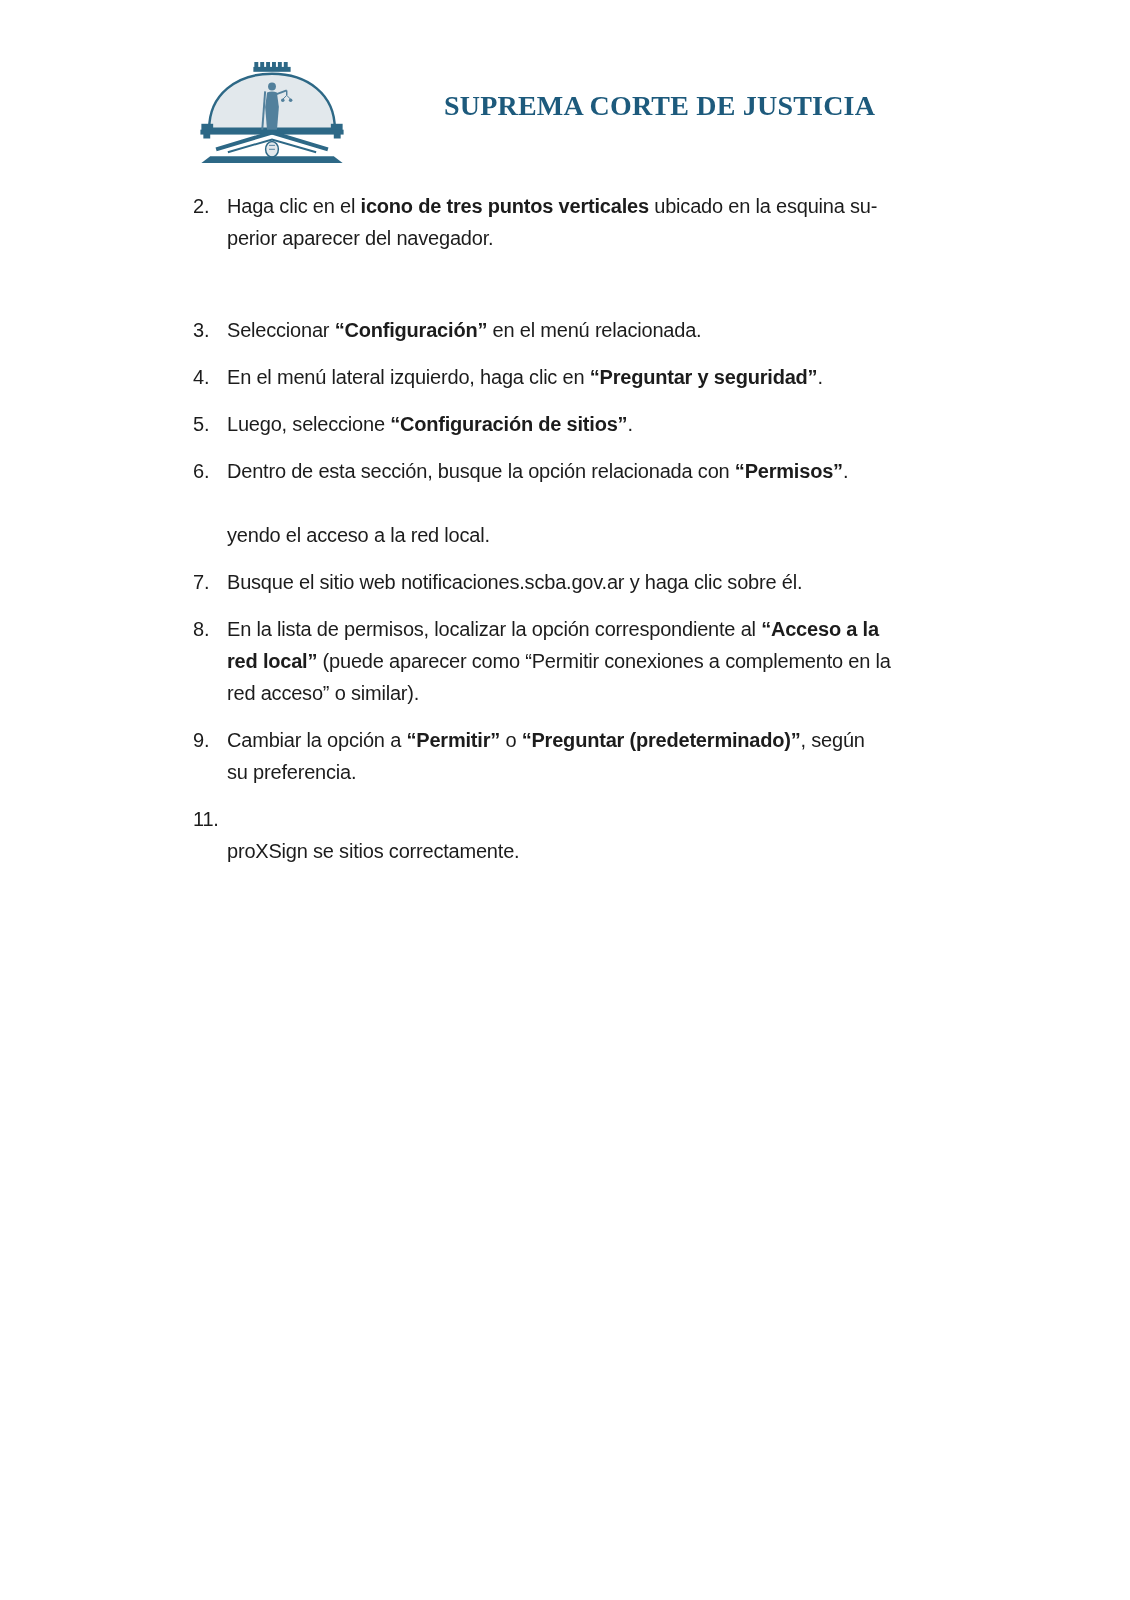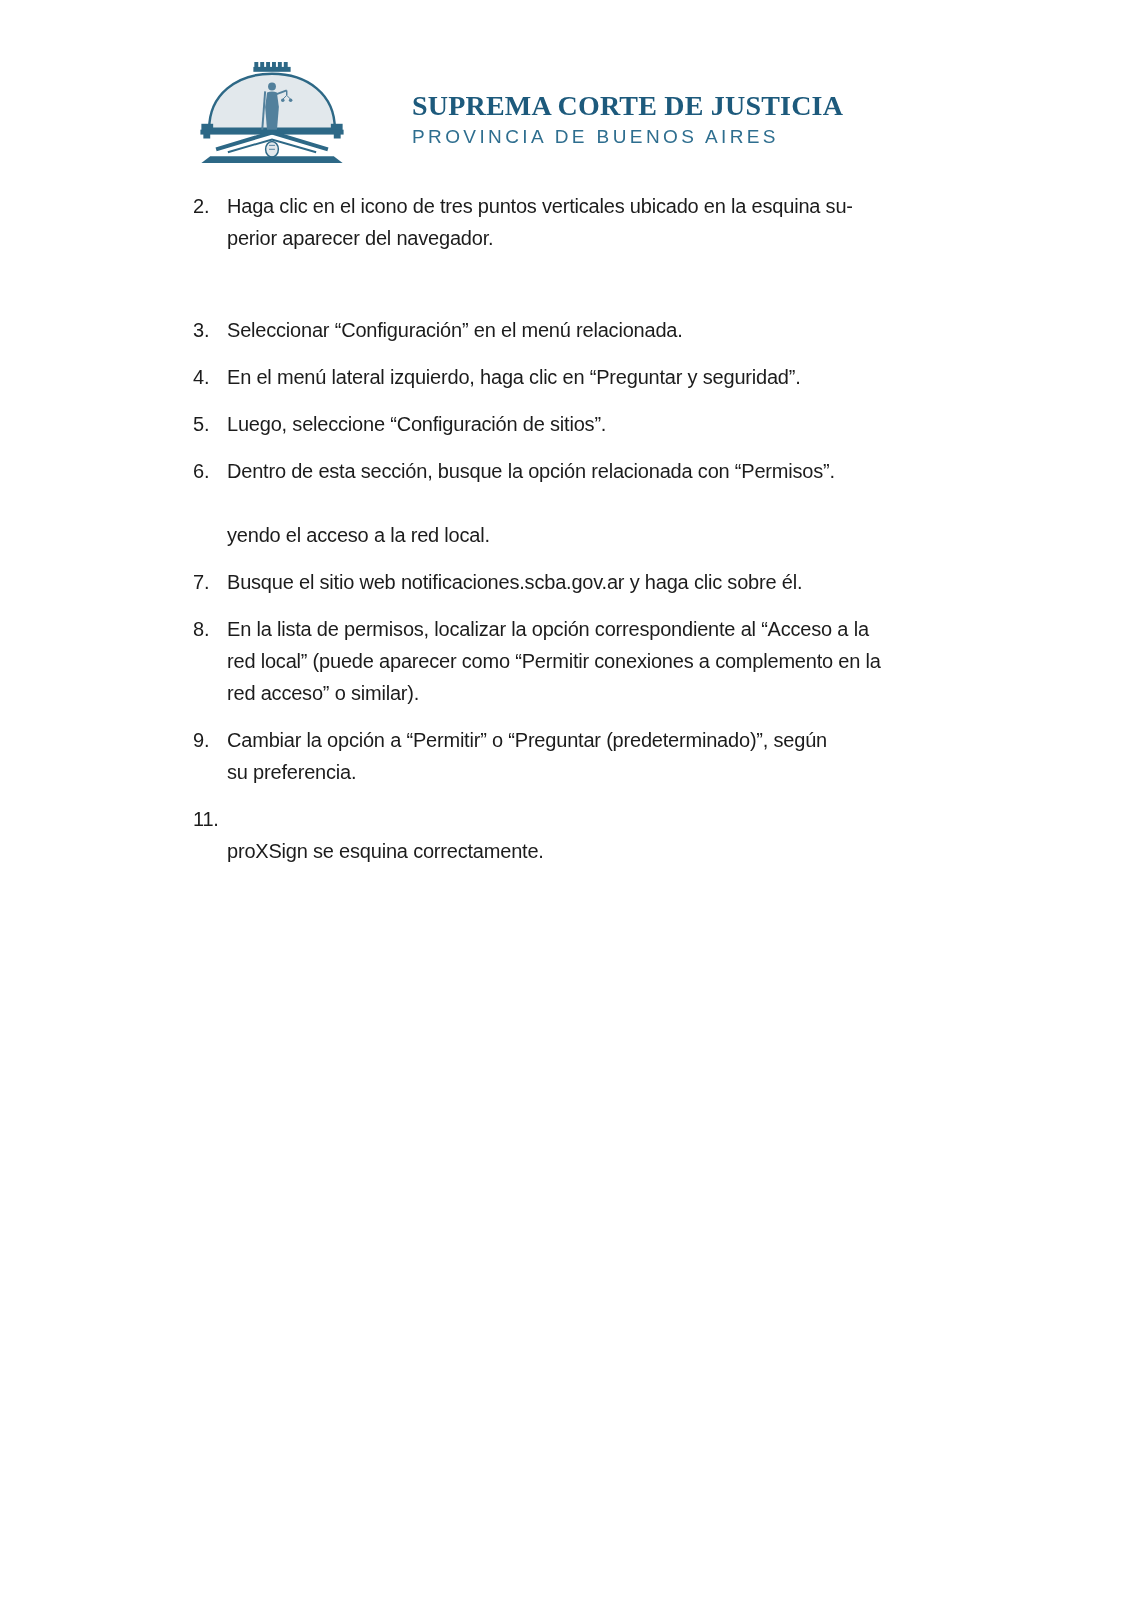--- a/index.html
+++ b/index.html
@@ -9,21 +9,21 @@
     background: #ffffff;
     font-family: "Liberation Sans", sans-serif;
     color: #1c1c1c;
     overflow: hidden;
   }
   .page { width: 1130px; height: 1600px; position: relative; background:#fff; }
 
   
   .header { display: flex; align-items: flex-start; margin: 62px 0 0 198px; }
   .logo { width: 148px; height: 102px; flex: 0 0 148px; }
-  .titles { margin-left: 66px; padding-top: 28px; }
+  .titles { margin-left: 98px; padding-top: 28px; }
   .title {
     font-family: "Liberation Serif", serif;
     font-weight: 700;
     font-size: 28px;
     letter-spacing: 0.2px;
     color: #1d5a7c;
     white-space: nowrap;
   }
   .subtitle {
     font-family: "Liberation Sans", sans-serif;
@@ -40,21 +40,21 @@
   .li {
     display: flex;
     font-size: 20px;
     line-height: 32px;
     letter-spacing: -0.2px;
     margin-bottom: 15px;
     color: #1c1c1c;
   }
   .li .num { flex: 0 0 34px; width: 34px; }
   .li .txt { flex: 1; }
-  .li .b { font-weight: 400; margin-top: 34px; }
+  .li .b { font-weight: 700; margin-top: 34px; }
   .li.extra-gap { margin-bottom: 60px; }
 </style>
 </head>
 <body>
 
 <div class="page">
 
   <div class="header">
 
     <svg class="logo" viewBox="0 0 150 104" aria-hidden="true">
@@ -95,21 +95,20 @@
       <path d="M 30 92 L 75 79 L 120 92" fill="none" stroke="#2d6886" stroke-width="2"></path>
 
       <ellipse cx="75" cy="89" rx="6.5" ry="8" fill="#e2e8ec" stroke="#2d6886" stroke-width="1.5"></ellipse>
       <path d="M 72 85 L 78 85 M 72 89 L 78 89" stroke="#52809c" stroke-width="1" fill="none"></path>
 
       <path d="M 12 96 L 138 96 L 147 103 L 3 103 Z" fill="#2d6886"></path>
     </svg>
 
     <div class="titles">
       <div class="title">SUPREMA CORTE DE JUSTICIA</div>
-      <div class="subtitle">PROVINCIA DE BUENOS AIRES</div>
     </div>
   </div>
 
   <div class="list">
       <div class="li extra-gap">
         <span class="num">2.</span>
         <span class="txt"><span>Haga clic en el </span><span class="b">icono de tres puntos verticales</span><span> ubicado en la esquina su-</span><br><span>perior aparecer del navegador.</span></span>
       </div>
       <div class="li">
         <span class="num">3.</span>
@@ -134,17 +133,17 @@
       <div class="li">
         <span class="num">8.</span>
         <span class="txt"><span>En la lista de permisos, localizar la opción correspondiente al </span><span class="b">“Acceso a la</span><br><span class="b">red local”</span><span> (puede aparecer como “Permitir conexiones a complemento en la</span><br><span>red acceso” o similar).</span></span>
       </div>
       <div class="li">
         <span class="num">9.</span>
         <span class="txt"><span>Cambiar la opción a </span><span class="b">“Permitir”</span><span> o </span><span class="b">“Preguntar (predeterminado)”</span><span>, según</span><br><span>su preferencia.</span></span>
       </div>
       <div class="li">
         <span class="num">11.</span>
-        <span class="txt"><br><span>proXSign se esquina correctamente.</span></span>
+        <span class="txt"><br><span>proXSign se sitios correctamente.</span></span>
       </div>
     </div>
 
 </div>
 
 </body></html>

